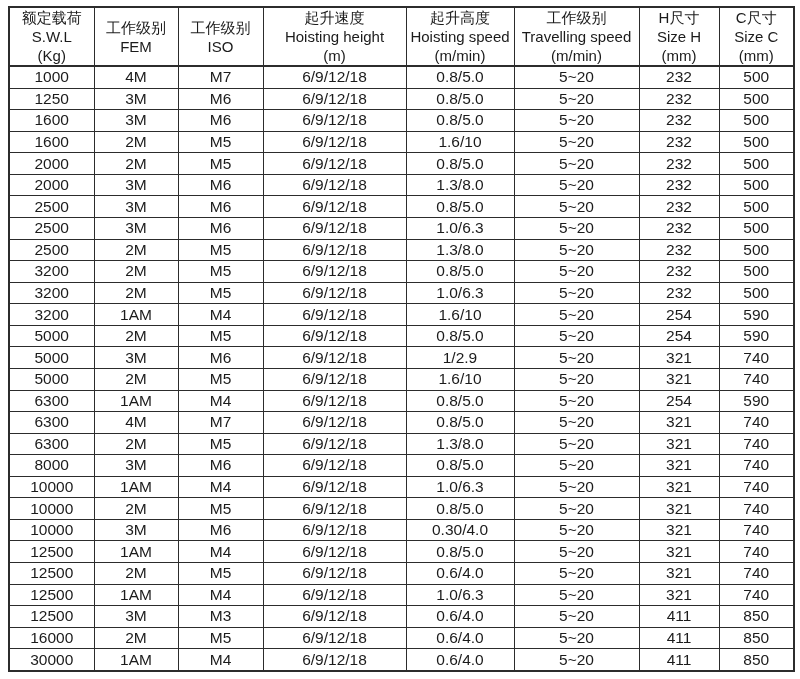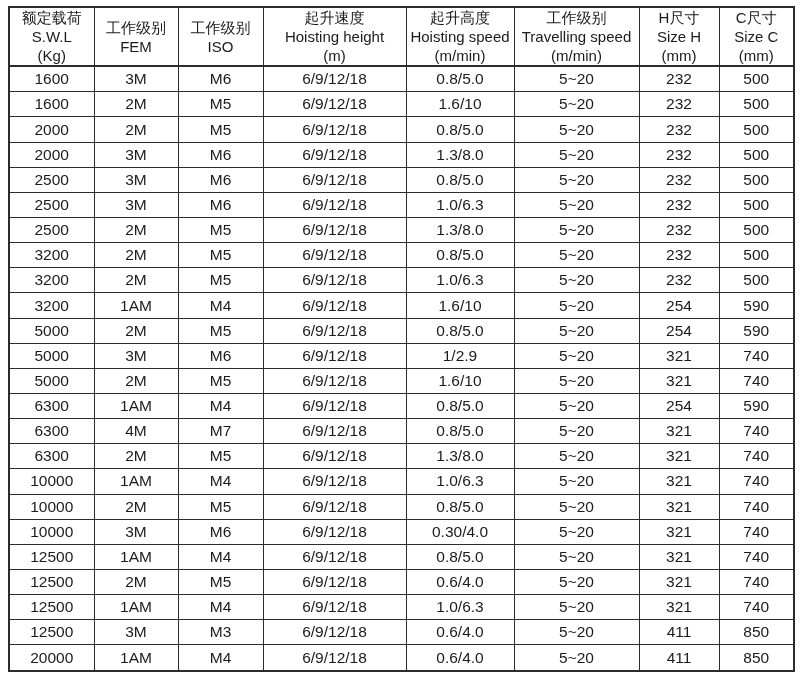--- a/index.html
+++ b/index.html
@@ -104,20 +104,40 @@
         </th>
         <th>
           <span class="hline">C尺寸</span>
           <span class="hline">Size C</span>
           <span class="hline">(mm)</span>
         </th>
       </tr>
     </thead>
     <tbody>
         <tr>
+          <td>1000</td>
+          <td>4M</td>
+          <td>M7</td>
+          <td>6/9/12/18</td>
+          <td>0.8/5.0</td>
+          <td>5~20</td>
+          <td>232</td>
+          <td>500</td>
+        </tr>
+        <tr>
+          <td>1250</td>
+          <td>3M</td>
+          <td>M6</td>
+          <td>6/9/12/18</td>
+          <td>0.8/5.0</td>
+          <td>5~20</td>
+          <td>232</td>
+          <td>500</td>
+        </tr>
+        <tr>
           <td>1600</td>
           <td>3M</td>
           <td>M6</td>
           <td>6/9/12/18</td>
           <td>0.8/5.0</td>
           <td>5~20</td>
           <td>232</td>
           <td>500</td>
         </tr>
         <tr>
@@ -264,20 +284,30 @@
           <td>6300</td>
           <td>2M</td>
           <td>M5</td>
           <td>6/9/12/18</td>
           <td>1.3/8.0</td>
           <td>5~20</td>
           <td>321</td>
           <td>740</td>
         </tr>
         <tr>
+          <td>8000</td>
+          <td>3M</td>
+          <td>M6</td>
+          <td>6/9/12/18</td>
+          <td>0.8/5.0</td>
+          <td>5~20</td>
+          <td>321</td>
+          <td>740</td>
+        </tr>
+        <tr>
           <td>10000</td>
           <td>1AM</td>
           <td>M4</td>
           <td>6/9/12/18</td>
           <td>1.0/6.3</td>
           <td>5~20</td>
           <td>321</td>
           <td>740</td>
         </tr>
         <tr>
@@ -334,21 +364,31 @@
           <td>12500</td>
           <td>3M</td>
           <td>M3</td>
           <td>6/9/12/18</td>
           <td>0.6/4.0</td>
           <td>5~20</td>
           <td>411</td>
           <td>850</td>
         </tr>
         <tr>
-          <td>20000</td>
+          <td>16000</td>
+          <td>2M</td>
+          <td>M5</td>
+          <td>6/9/12/18</td>
+          <td>0.6/4.0</td>
+          <td>5~20</td>
+          <td>411</td>
+          <td>850</td>
+        </tr>
+        <tr>
+          <td>30000</td>
           <td>1AM</td>
           <td>M4</td>
           <td>6/9/12/18</td>
           <td>0.6/4.0</td>
           <td>5~20</td>
           <td>411</td>
           <td>850</td>
         </tr>
       </tbody>
   </table>

